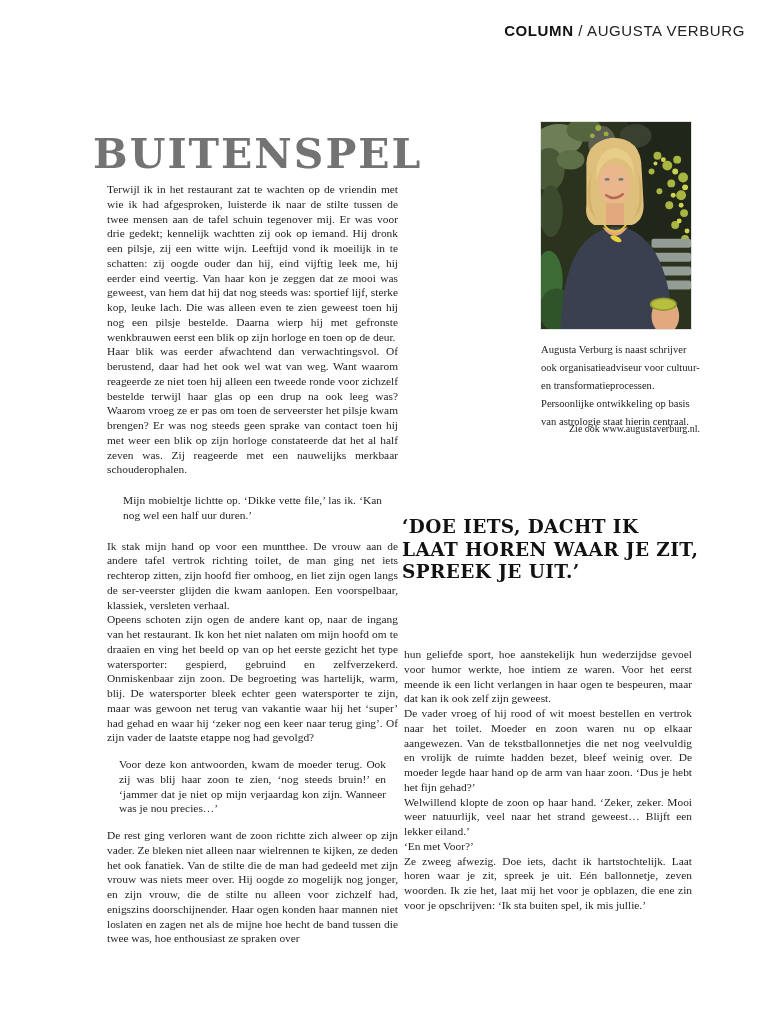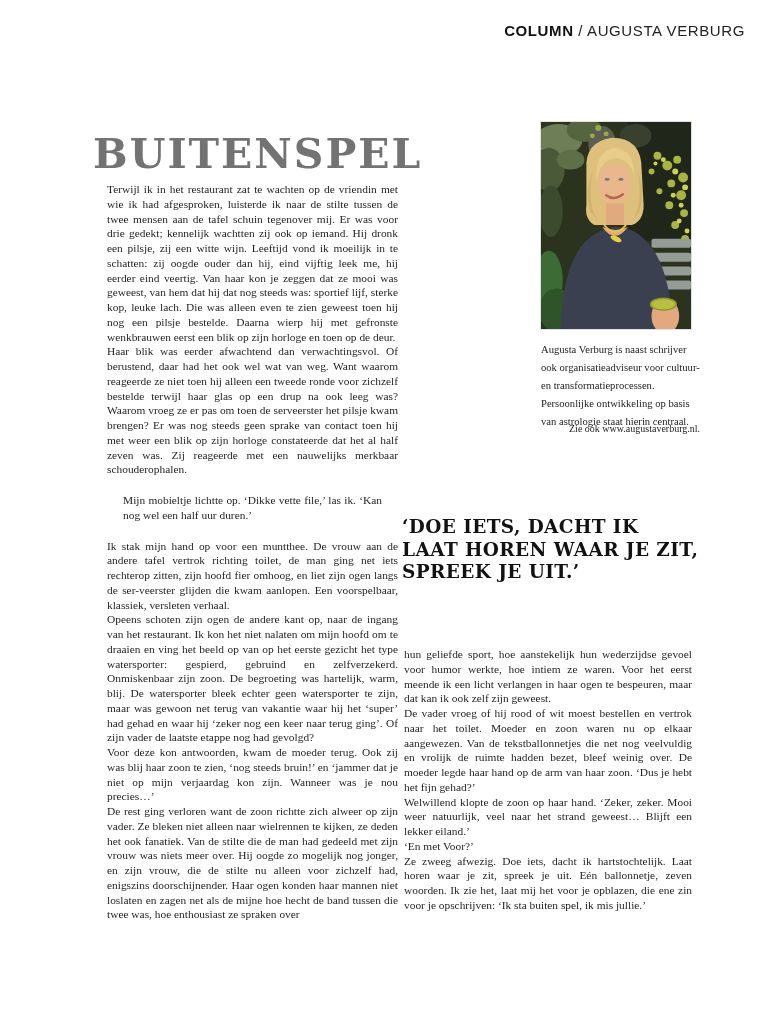--- a/index.html
+++ b/index.html
@@ -32,21 +32,21 @@
   </div>
 
   <h1 class="article-title">BUITENSPEL</h1>
 
   <div class="colL">
     <p class="body-par" style="margin:0">Terwijl ik in het restaurant zat te wachten op de vriendin met wie ik had afgesproken, luisterde ik naar de stilte tussen de twee mensen aan de tafel schuin tegenover mij.  Er was voor drie gedekt; kennelijk wachtten zij ook op iemand. Hij dronk een pilsje, zij een witte wijn. Leeftijd vond ik moeilijk in te schatten: zij oogde ouder dan hij, eind vijftig leek me, hij eerder eind veertig. Van haar kon je zeggen dat ze mooi was geweest, van hem dat hij dat nog steeds was: sportief lijf, sterke kop, leuke lach. Die was alleen even te zien geweest toen hij nog een pilsje bestelde. Daarna wierp hij met gefronste wenkbrauwen eerst een blik op zijn horloge en toen op de deur.</p>
     <p class="body-par" style="margin:0">Haar blik was eerder afwachtend dan verwachtingsvol. Of berustend, daar had het ook wel wat van weg. Want waarom reageerde ze niet toen hij alleen een tweede ronde voor zichzelf bestelde terwijl haar glas op een drup na ook leeg was? Waarom vroeg ze er pas om toen de serveerster het pilsje kwam brengen? Er was nog steeds geen sprake van contact toen hij met weer een blik op zijn horloge constateerde dat het al half zeven was. Zij reageerde met een nauwelijks merkbaar schouderophalen.</p>
     <p class="body-par" style="margin:16px">Mijn mobieltje lichtte op. ‘Dikke vette file,’ las ik. ‘Kan nog wel een half uur duren.’</p>
     <p class="body-par" style="margin:0">Ik stak mijn hand op voor een muntthee. De vrouw aan de andere tafel vertrok richting toilet, de man ging net iets rechterop zitten, zijn hoofd fier omhoog, en liet zijn ogen langs de ser-veerster glijden die kwam aanlopen. Een voorspelbaar, klassiek, versleten verhaal.</p>
     <p class="body-par" style="margin:0">Opeens schoten zijn ogen de andere kant op, naar de ingang van het restaurant. Ik kon het niet nalaten om mijn hoofd om te draaien en ving het beeld op van op het eerste gezicht het type watersporter: gespierd, gebruind en zelfverzekerd. Onmiskenbaar zijn zoon. De begroeting was hartelijk, warm, blij. De watersporter bleek echter geen watersporter te zijn, maar was gewoon net terug van vakantie waar hij het ‘super’ had gehad en waar hij ‘zeker nog een keer naar terug ging’. Of zijn vader de laatste etappe nog had gevolgd?</p>
-    <p class="body-par" style="margin:0">Voor deze kon antwoorden, kwam de moeder terug. Ook zij was blij haar zoon te zien, ‘nog steeds bruin!’ en ‘jammer dat je niet op mijn verjaardag kon zijn. Wanneer was je nou precies…’</p>
+    <p class="body-par" style="margin:12px">Voor deze kon antwoorden, kwam de moeder terug. Ook zij was blij haar zoon te zien, ‘nog steeds bruin!’ en ‘jammer dat je niet op mijn verjaardag kon zijn. Wanneer was je nou precies…’</p>
     <p class="body-par" style="margin:0">De rest ging verloren want de zoon richtte zich alweer op zijn vader. Ze bleken niet alleen naar wielrennen te kijken, ze deden het ook fanatiek. Van de stilte die de man had gedeeld met zijn vrouw was niets meer over. Hij oogde zo mogelijk nog jonger, en zijn vrouw, die de stilte nu alleen voor zichzelf had, enigszins doorschijnender. Haar ogen konden haar mannen niet loslaten en zagen net als de mijne hoe hecht de band tussen die twee was, hoe enthousiast ze spraken over</p>
   </div>
 
   <div class="photo-frame">
     <svg viewBox="0 0 152 209" preserveAspectRatio="none">
 
       <rect x="0" y="0" width="152" height="209" fill="#2b331f"></rect>
       <rect x="88" y="0" width="64" height="120" fill="#20261a"></rect>
 
       <ellipse cx="18" cy="18" rx="24" ry="16" fill="#6e7f58"></ellipse>

